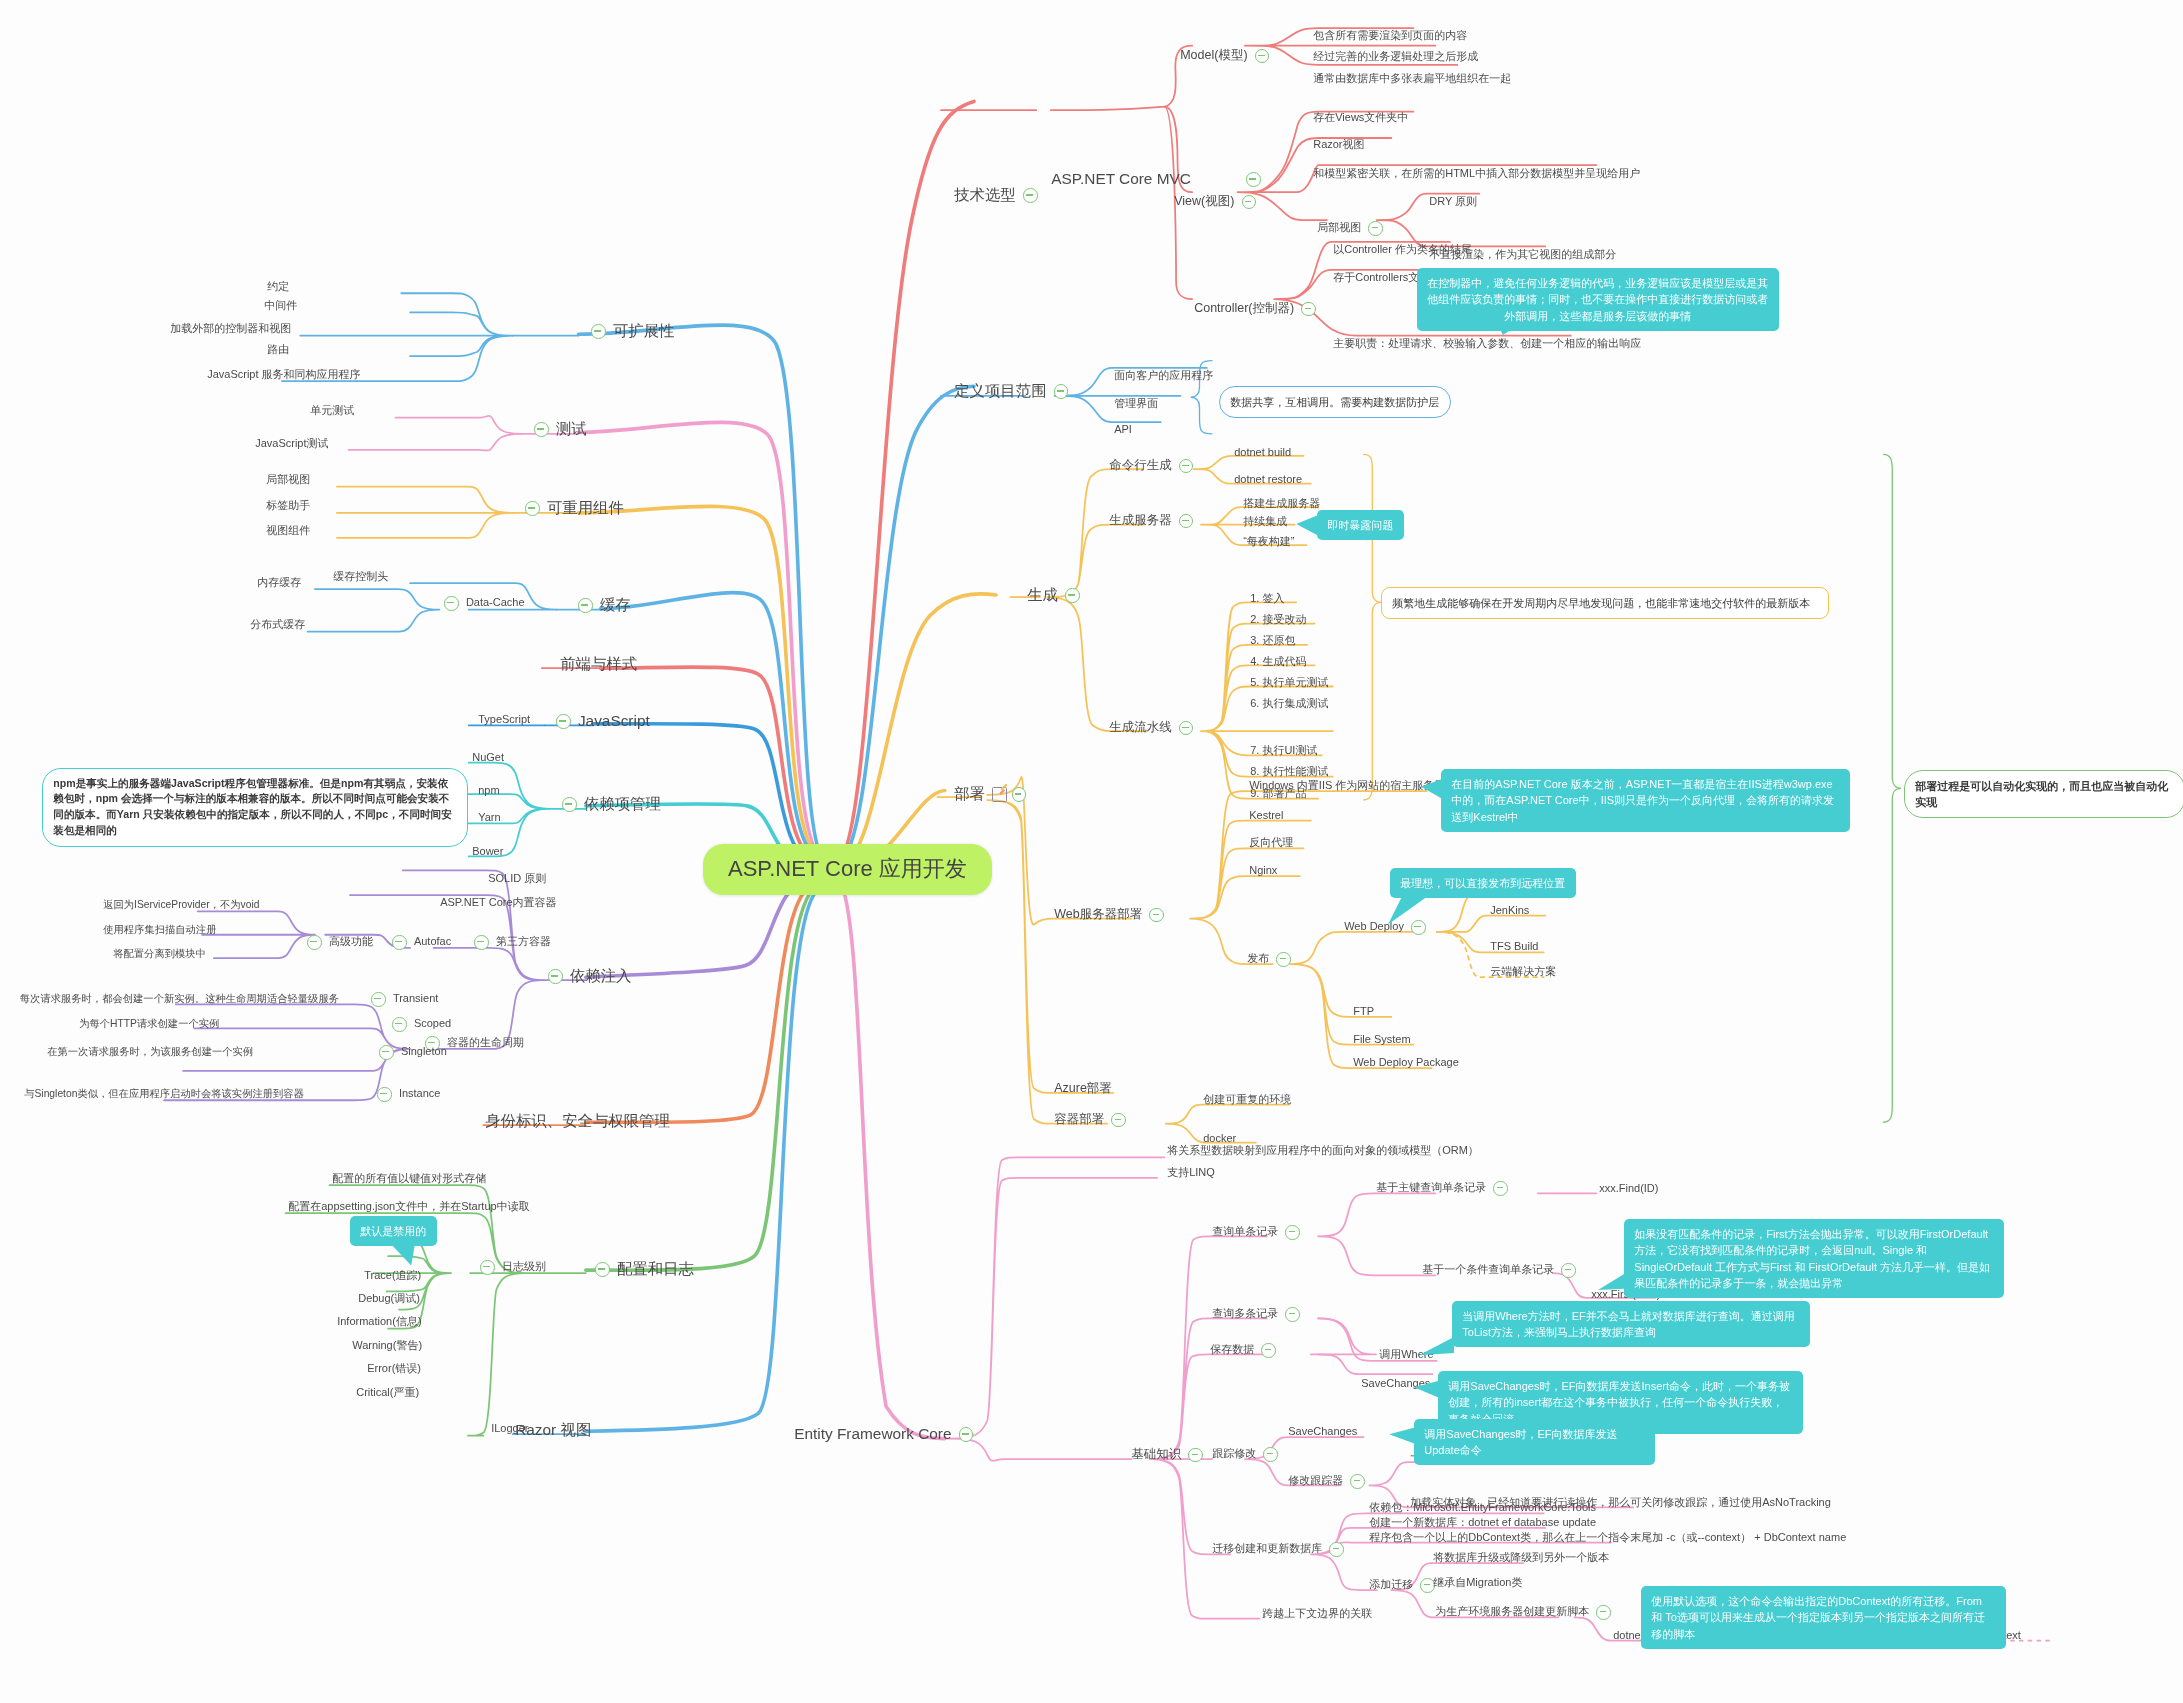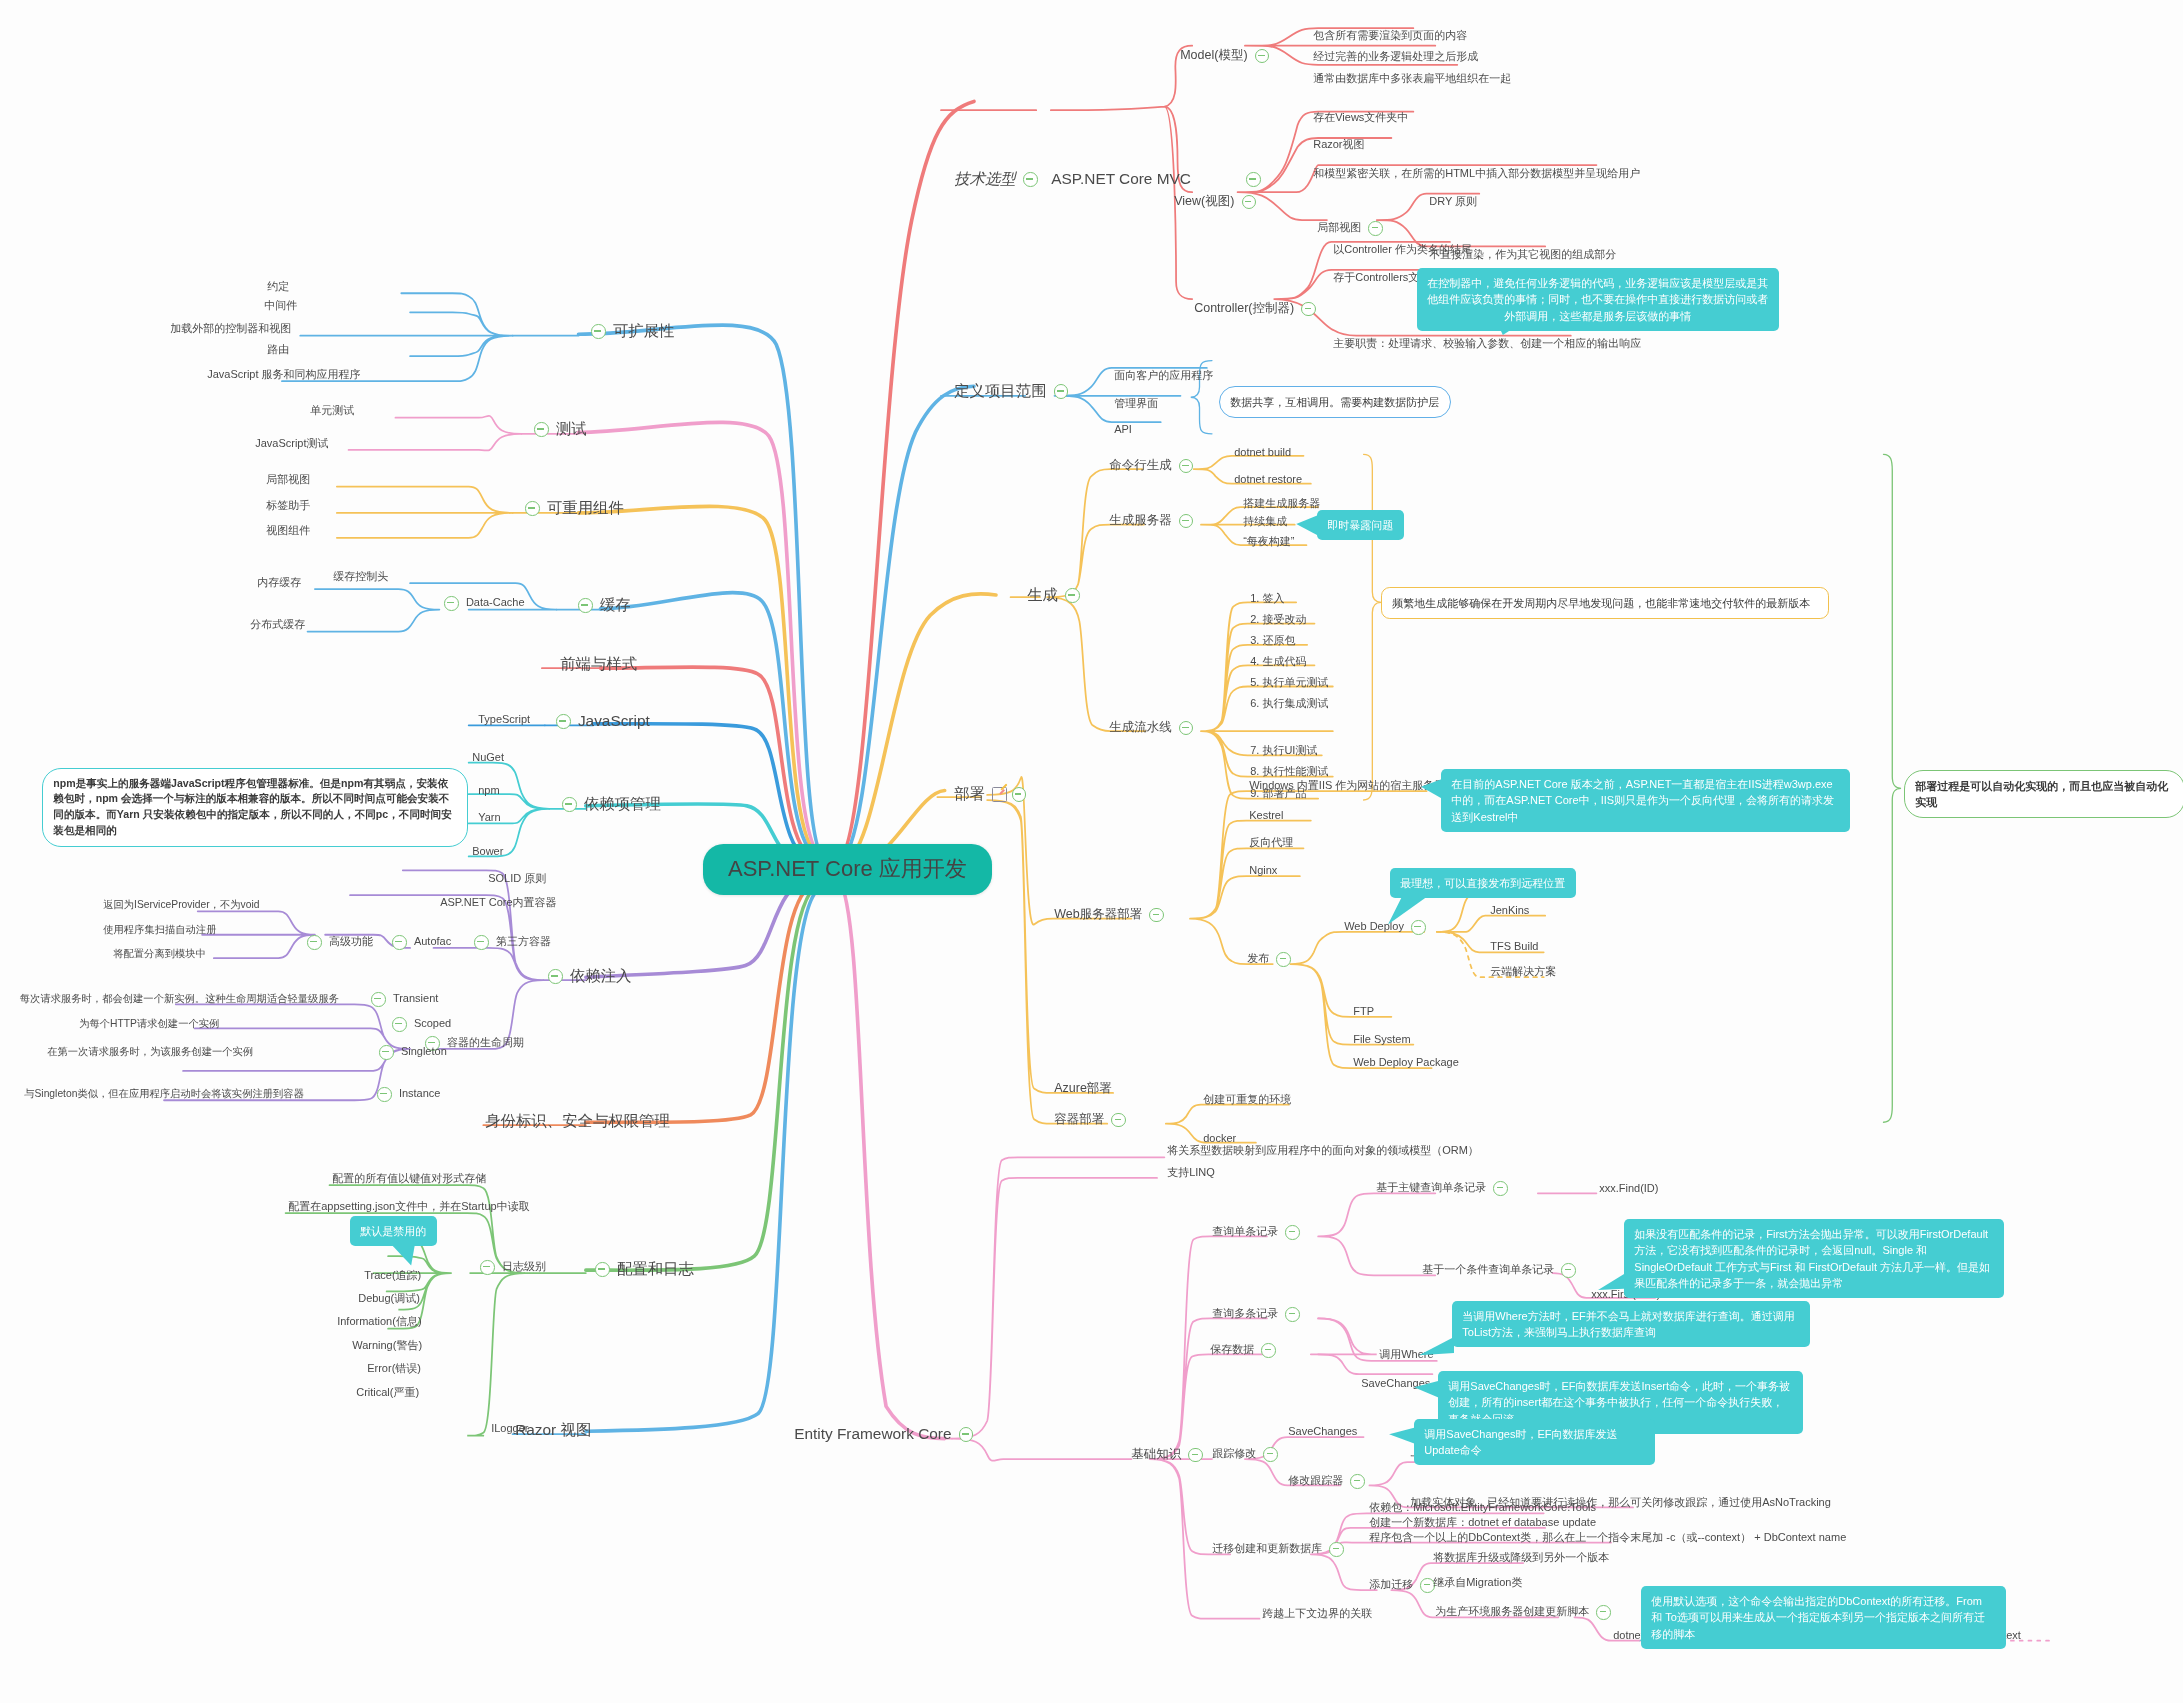--- a/index.html
+++ b/index.html
@@ -7,21 +7,21 @@
   body{font-family:"Liberation Sans","DejaVu Sans",sans-serif;color:#3d3d3d;}
   #canvas{position:relative;width:2183px;height:1704px;overflow:hidden;background:#fdfdfd;}
   svg.links{position:absolute;left:0;top:0;width:2183px;height:1704px;pointer-events:none;}
 
   
   .node{position:absolute;white-space:nowrap;line-height:1.15;color:#4a4a4a;
         display:flex;align-items:center;}
   .node .lbl{display:inline-block;padding:0 2.2px 1.5px 2.2px;}
 
   
-  .root{position:absolute;background:#14b8a6;border-radius:20.5px;
+  .root{position:absolute;background:#bef264;border-radius:20.5px;
         box-shadow:0 0.7px 2.9px rgba(0,0,0,.10);
         padding:10.3px 25px;font-size:22px;color:#444;white-space:nowrap;z-index:6;}
 
   
   .tg{display:inline-block;width:12.5px;height:12.5px;border-radius:50%;
       border:1.2px solid #7cc576;background:#fff;position:relative;
       margin:0 5.1px;flex:0 0 auto;vertical-align:middle;}
   .tg::after{content:"";position:absolute;left:2.2px;top:5.1px;width:6.6px;height:1.3px;background:#7cc576;}
 
   
@@ -258,21 +258,21 @@
       <path d="M2150,2208 C2168,2208 2172,2212 2178,2222 C2184,2232 2188,2240 2200,2240 L2380,2240" stroke="#f09ecb"></path>
       <path d="M2410,2240 L2800,2240" stroke="#f09ecb" stroke-dasharray="4 8"></path>
     </g>
   </svg>
 
   <div class="root" style="left:703px;top:844px;">
     <span>ASP.NET Core 应用开发</span>
   </div>
   <span class="tg" style="position:absolute;left:912px;top:861px;"></span>
 
-  <div class="node s-l1" style="left:952px;top:170px;font-style:italic;">
+  <div class="node s-l1" style="left:952px;top:186px;">
     <span class="lbl">技术选型</span>
     <span class="tg"></span>
   </div>
   <div class="node s-l1" style="left:1049px;top:170px;gap:48px;">
     <span class="lbl">ASP.NET Core MVC</span>
     <span class="tg"></span>
   </div>
 
   <div class="node s-l2" style="left:1178px;top:48px;">
     <span class="lbl">Model(模型)</span>

